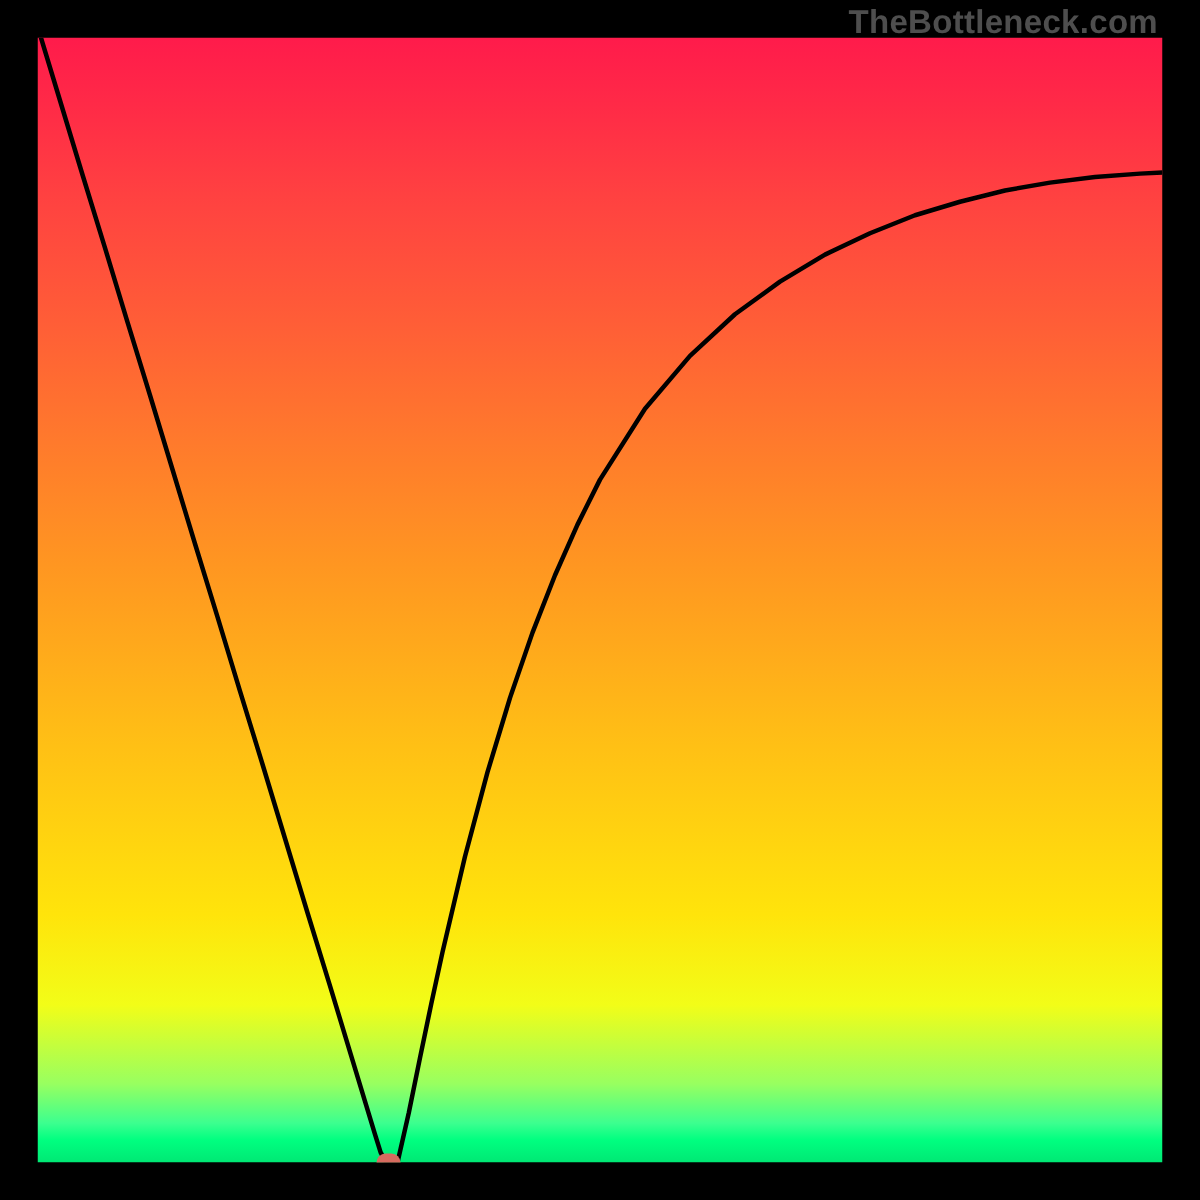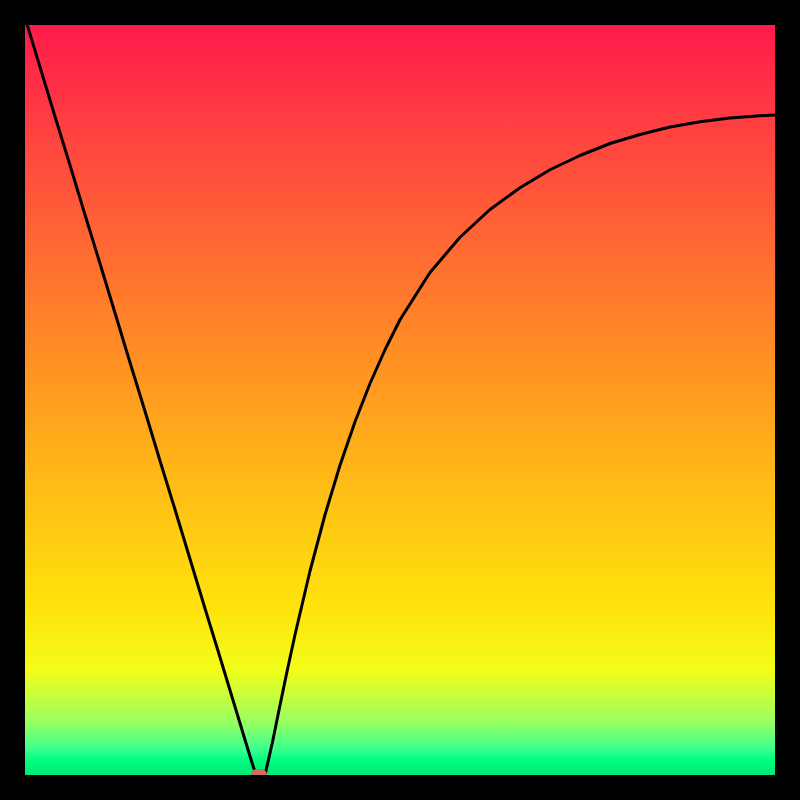--- a/index.html
+++ b/index.html
@@ -65,20 +65,21 @@
     height: 12px;
     border-radius: 6px;
     background: #d66b5f;
     transform: translate(-50%, -50%);
   }
 </style>
 </head>
 <body>
 
 <div class="frame">
+  <div class="attr">TheBottleneck.com</div>
   <div class="plot">
     <div class="gradient"></div>
     <svg class="curve" viewBox="0 0 750 750" preserveAspectRatio="none">
       <path id="curve-path" fill="none" stroke-width="3" stroke-linecap="round" stroke-linejoin="round" d="M0.00 -7.50 L15.00 42.00 L30.00 91.50 L45.00 140.25 L60.00 189.75 L75.00 238.50 L90.00 288.00 L105.00 337.50 L120.00 386.25 L135.00 435.75 L150.00 484.50 L165.00 534.00 L180.00 583.50 L195.00 632.25 L210.00 681.75 L225.00 731.25 L228.75 743.25 L232.50 750.00 L236.25 750.00 L240.00 750.00 L247.50 717.00 L255.00 680.25 L262.50 644.25 L270.00 609.75 L285.00 546.00 L300.00 489.75 L315.00 440.25 L330.00 396.75 L345.00 358.50 L360.00 324.75 L375.00 294.75 L405.00 247.50 L435.00 212.25 L465.00 184.50 L495.00 162.75 L525.00 144.75 L555.00 130.50 L585.00 118.50 L615.00 109.50 L645.00 102.00 L675.00 96.75 L705.00 93.00 L735.00 90.75 L750.00 90.00" stroke="#000000"></path>
     </svg>
     <div id="marker" class="marker" style="left: 234px; top: 750px; background: rgb(214, 107, 95);"></div>
   </div>
 </div>
 
 </body></html>

